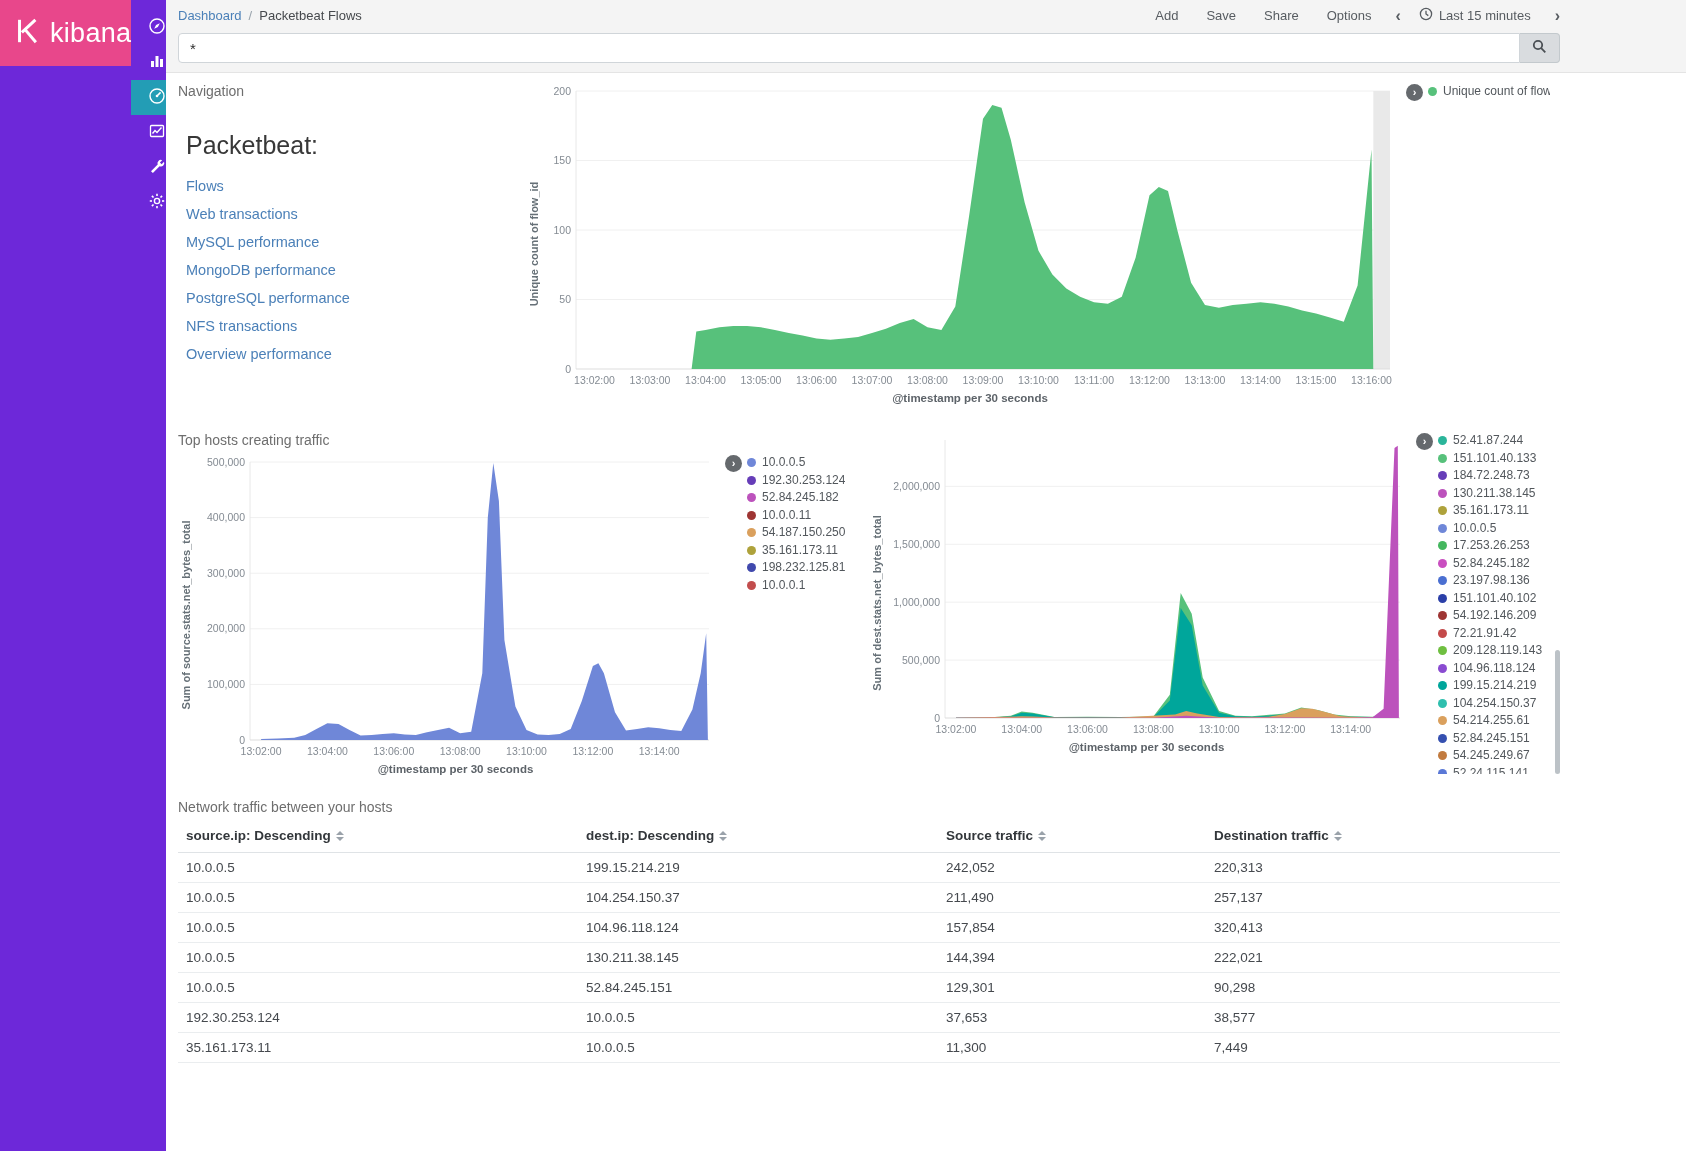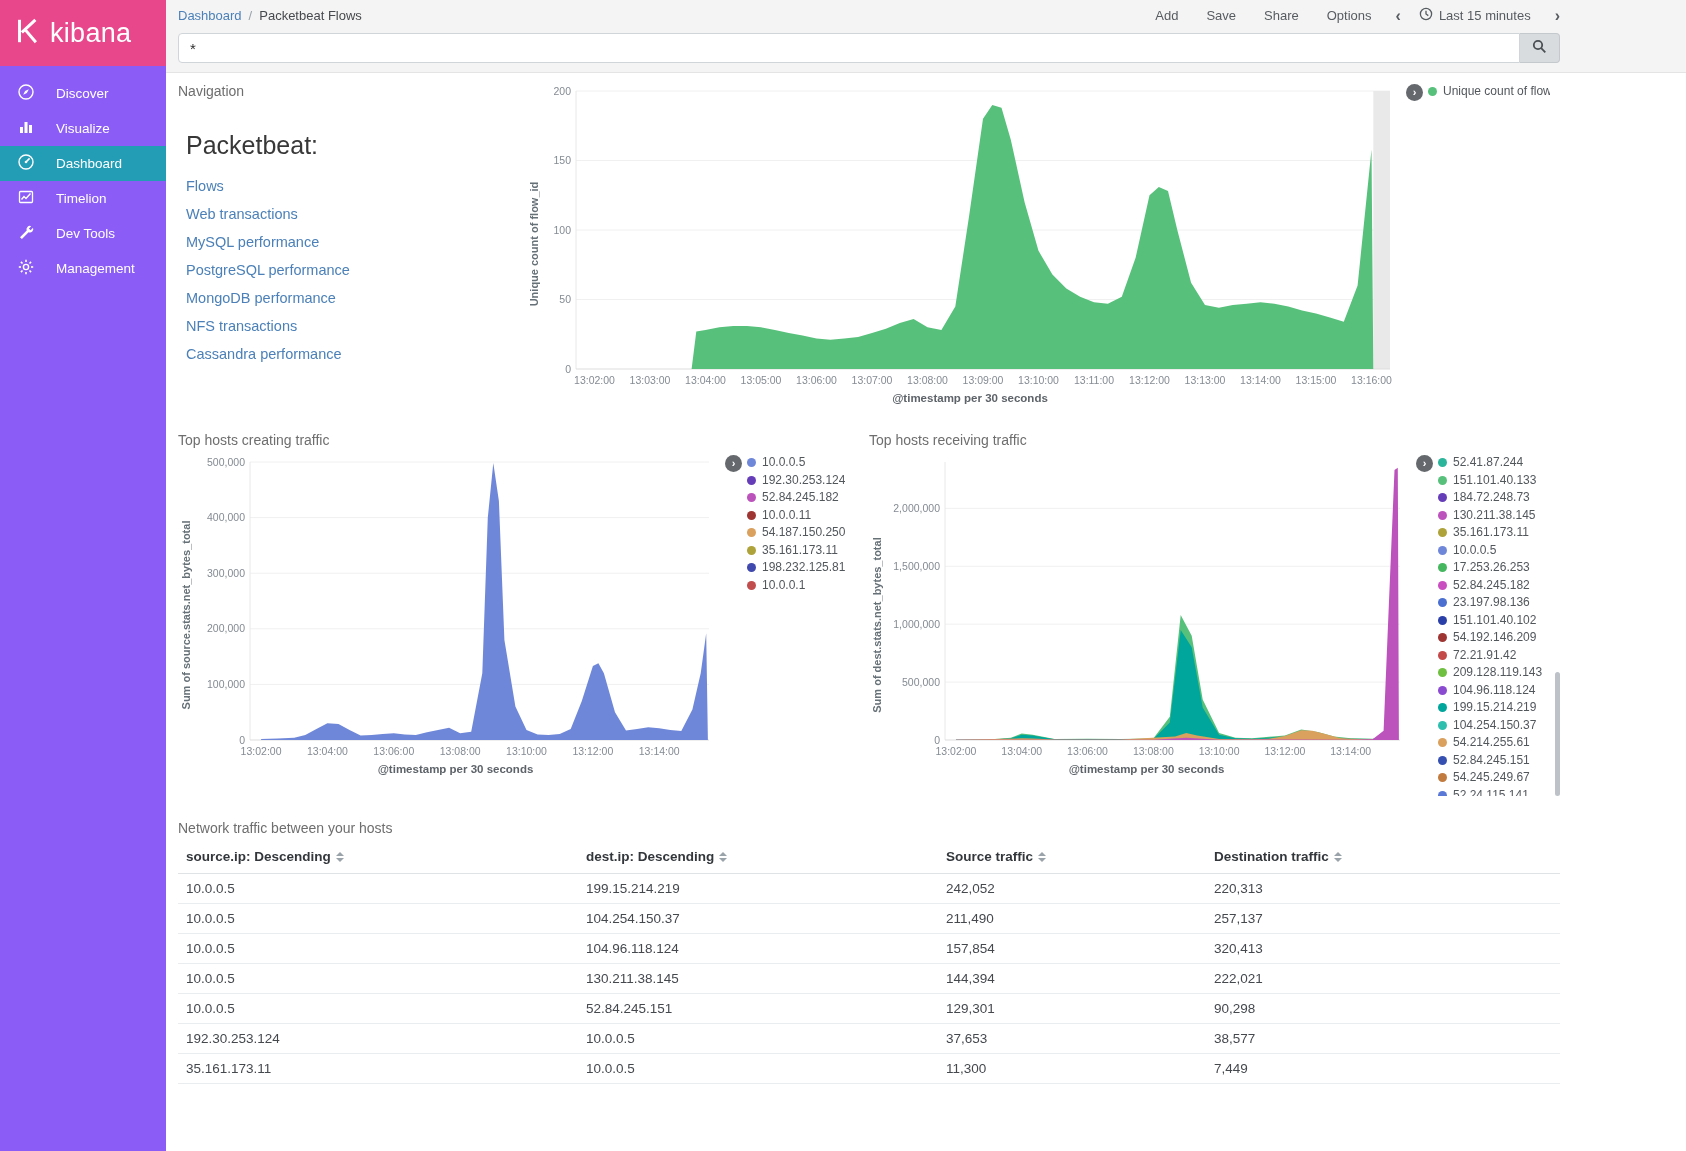--- a/index.html
+++ b/index.html
@@ -1,21 +1,21 @@
 <!DOCTYPE html>
 <html><head>
 <meta charset="utf-8">
 <style>
   *{box-sizing:border-box;margin:0;padding:0}
   html,body{width:1686px;height:1151px}
   body{font-family:"Liberation Sans",sans-serif;background:#fff;overflow:hidden}
   .app{display:flex;width:100%;height:100%}
 
   
-  .sidebar{width:166px;background:#8b5cf6;flex-shrink:0;display:flex;flex-direction:column}
+  .sidebar{width:166px;background:#6d28d9;flex-shrink:0;display:flex;flex-direction:row}
   .logo{height:66px;background:#e8478b;display:flex;align-items:center;padding-left:13px;gap:9px}
   .logo-text{color:#fff;font-size:27px;letter-spacing:.3px;font-weight:400}
   .menu{padding-top:10px}
   .menu-item{display:flex;align-items:center;gap:21px;height:35px;padding-left:17px;color:#fff;font-size:13.5px;cursor:pointer}
   .menu-item.active{background:#239db5}
   .menu-item svg{flex-shrink:0}
 
   
   .main{flex:1;display:flex;flex-direction:column;min-width:0}
   .chrome{background:#f4f4f4;padding:0 126px 9px 12px;border-bottom:1px solid #e4e4e4}
@@ -177,24 +177,24 @@
     <div class="content">
 
       <div class="row1">
         <div class="nav-panel">
           <div class="panel-title">Navigation</div>
           <div class="nav-heading">Packetbeat:</div>
           <div class="nav-links">
               <a class="nav-link">Flows</a>
               <a class="nav-link">Web transactions</a>
               <a class="nav-link">MySQL performance</a>
+              <a class="nav-link">MongoDB performance</a>
               <a class="nav-link">PostgreSQL performance</a>
-              <a class="nav-link">MongoDB performance</a>
               <a class="nav-link">NFS transactions</a>
-              <a class="nav-link">Cassandra performance</a>
+              <a class="nav-link">Overview performance</a>
             </div>
         </div>
 
         <div class="chart-panel">
           <div class="chart-body">
             <div class="y-title">
                 <span>Unique count of flow_id</span>
               </div>
             <div class="plot-col">
               <svg class="plot" width="856" height="306">
@@ -309,21 +309,20 @@
                   <li>
                     <span class="dot" style="background: rgb(194, 77, 77);"></span>
                     <span>10.0.0.1</span>
                   </li>
                 </ul>
             </div>
           </div>
         </div>
 
         <div class="chart-panel">
-          <div class="panel-title">Top hosts receiving traffic</div>
           <div class="chart-body">
             <div class="y-title">
                 <span>Sum of dest.stats.net_bytes_total</span>
               </div>
             <div class="plot-col">
               <svg class="plot" width="523" height="306">
                   <text x="55" y="289.5" text-anchor="end" class="tick">0</text>
                   <line x1="60" x2="515" y1="228.08333333333331" y2="228.08333333333331" stroke="#f0f0f0"></line>
                   <text x="55" y="231.58333333333331" text-anchor="end" class="tick">500,000</text>
                   <line x1="60" x2="515" y1="170.16666666666666" y2="170.16666666666666" stroke="#f0f0f0"></line>

